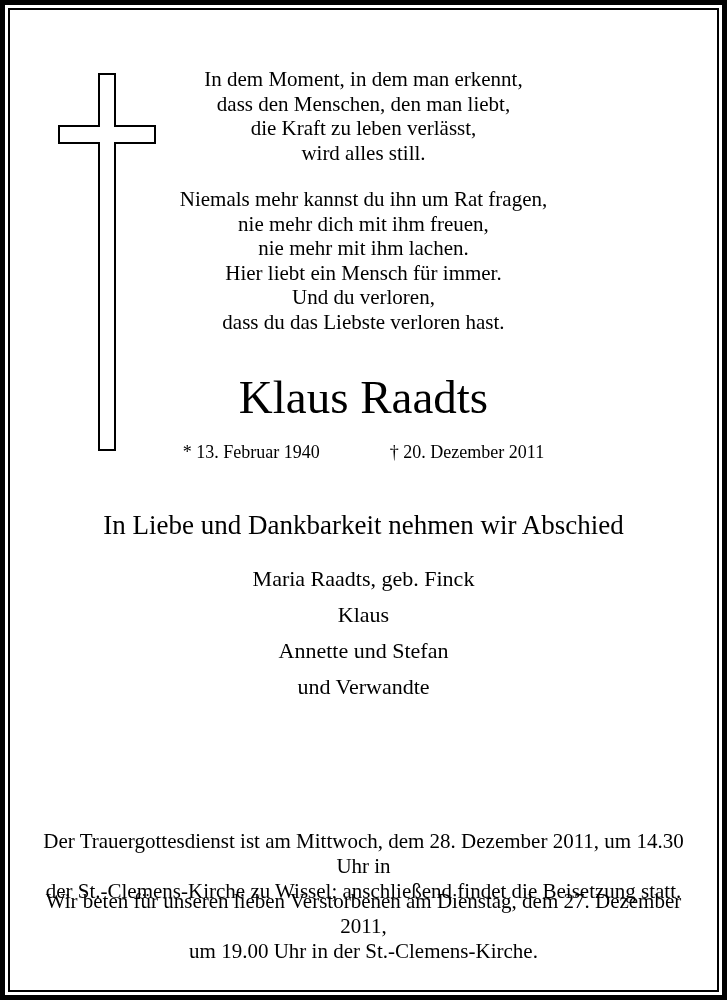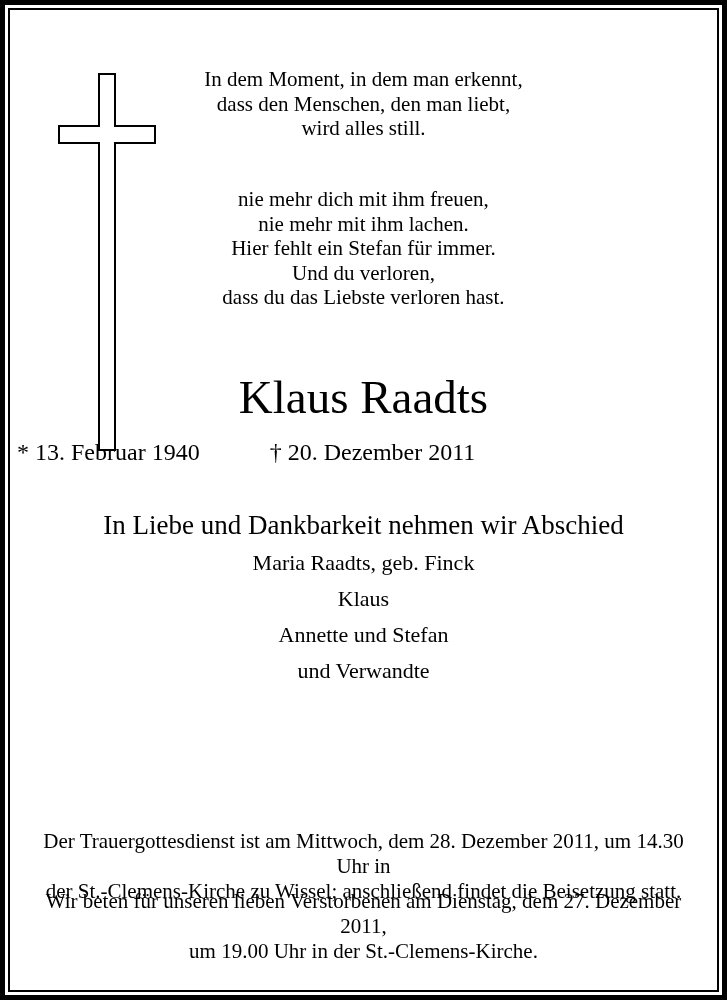--- a/index.html
+++ b/index.html
@@ -45,32 +45,33 @@
   .stanza2 { top: 182px; }
   .name {
     top: 366px;
     font-size: 47px;
     line-height: 52px;
     font-weight: normal;
     margin: 0;
   }
   .dates {
     top: 434px;
-    font-size: 24px;
+    font-size: 18px;
     line-height: 26px;
     display: flex;
+    justify-content: center;
     gap: 70px;
   }
   .farewell {
     top: 507px;
     font-size: 27px;
     line-height: 26px;
   }
   .mourners {
-    top: 540px;
+    top: 556px;
     font-size: 22px;
     line-height: 36px;
   }
   .address {
     top: 744px;
     font-size: 20px;
     line-height: 25px;
   }
   .announcement {
     font-size: 21px;
@@ -87,27 +88,29 @@
 <div class="page">
   <div class="inner-border"></div>
 
   <svg class="cross" viewBox="0 0 100 378" xmlns="http://www.w3.org/2000/svg" aria-hidden="true">
     <path d="M 42 1 H 58 V 53 H 98 V 70 H 58 V 377 H 42 V 70 H 2 V 53 H 42 Z" fill="#ffffff" stroke="#000000" stroke-width="2"></path>
   </svg>
 
   <div class="textblock poem stanza1">
     <div>In dem Moment, in dem man erkennt,</div>
     <div>dass den Menschen, den man liebt,</div>
+    <div>die Kraft zu leben verlässt,</div>
     <div>wird alles still.</div>
   </div>
 
   <div class="textblock poem stanza2">
+    <div>Niemals mehr kannst du ihn um Rat fragen,</div>
     <div>nie mehr dich mit ihm freuen,</div>
     <div>nie mehr mit ihm lachen.</div>
-    <div>Hier fehlt ein Stefan für immer.</div>
+    <div>Hier liebt ein Mensch für immer.</div>
     <div>Und du verloren,</div>
     <div>dass du das Liebste verloren hast.</div>
   </div>
 
   <h1 class="textblock name">Klaus Raadts</h1>
 
   <div class="textblock dates">
     <span>* 13. Februar 1940</span>
     <span>† 20. Dezember 2011</span>
   </div>

